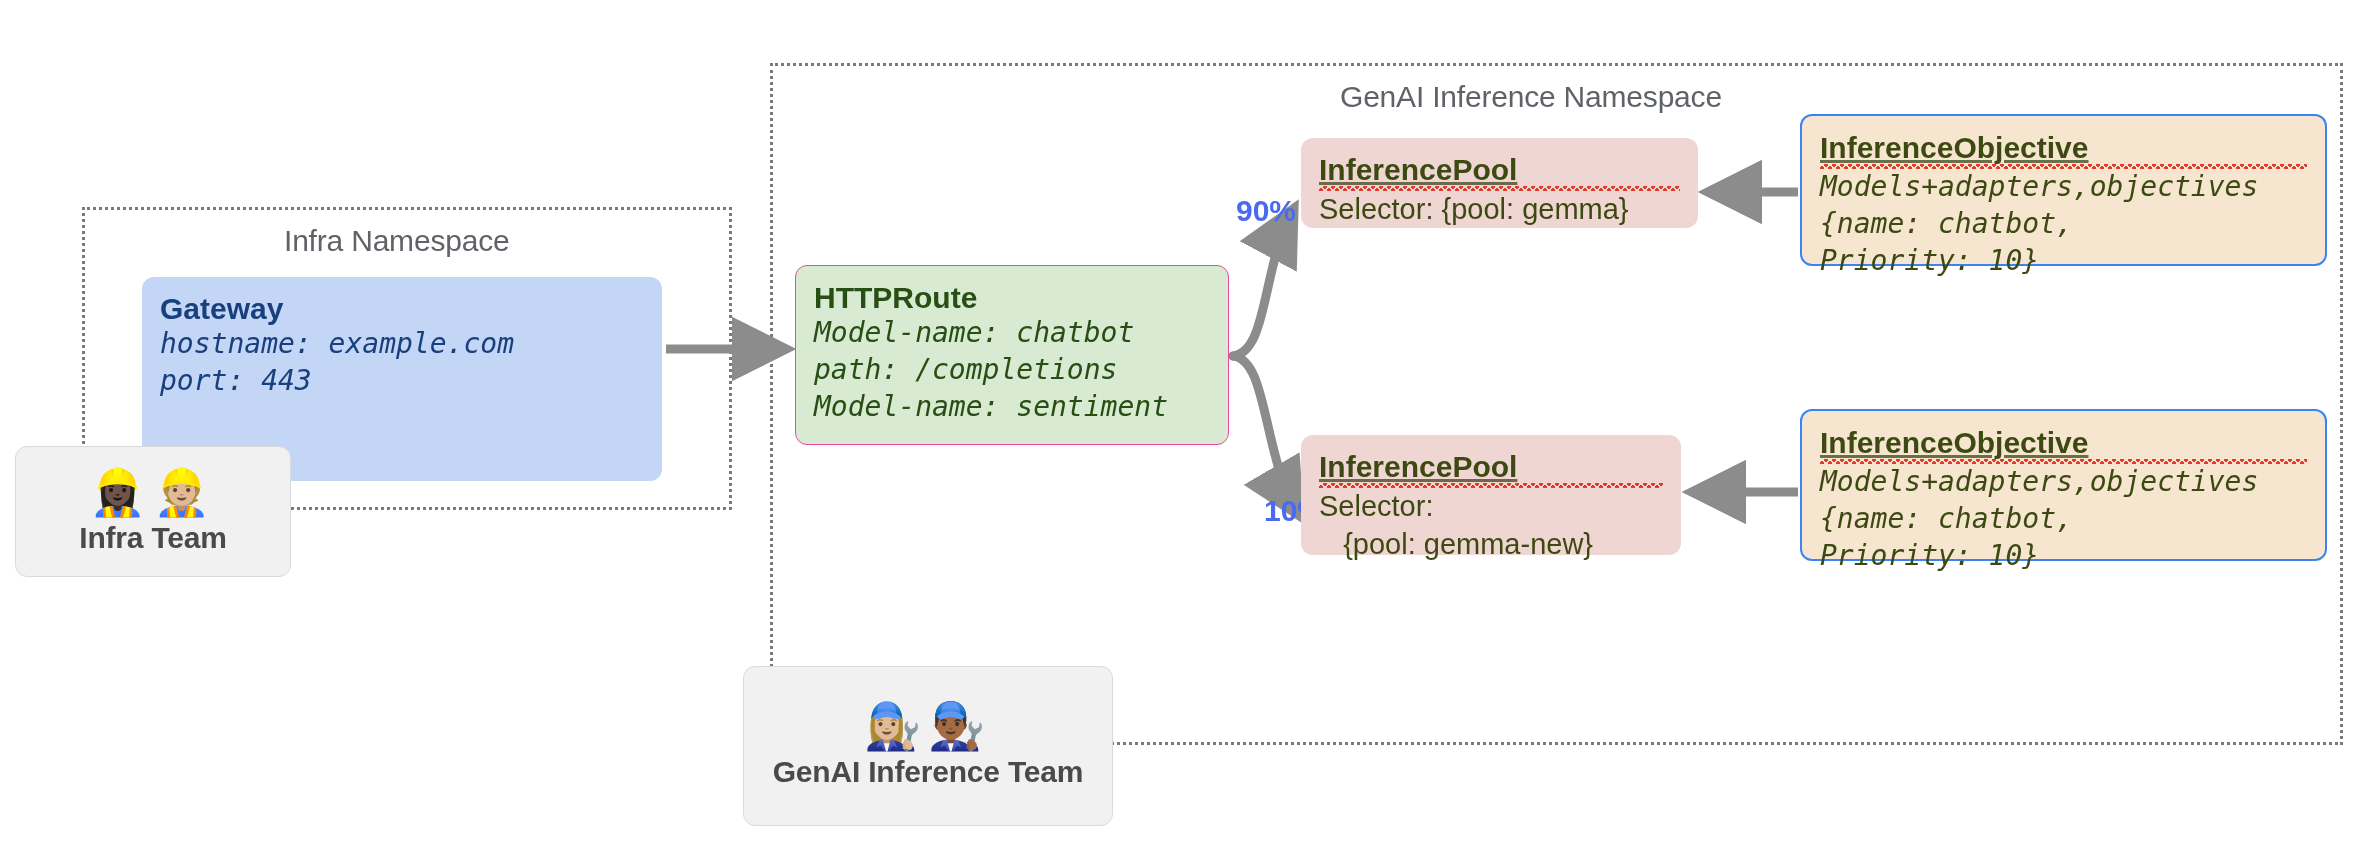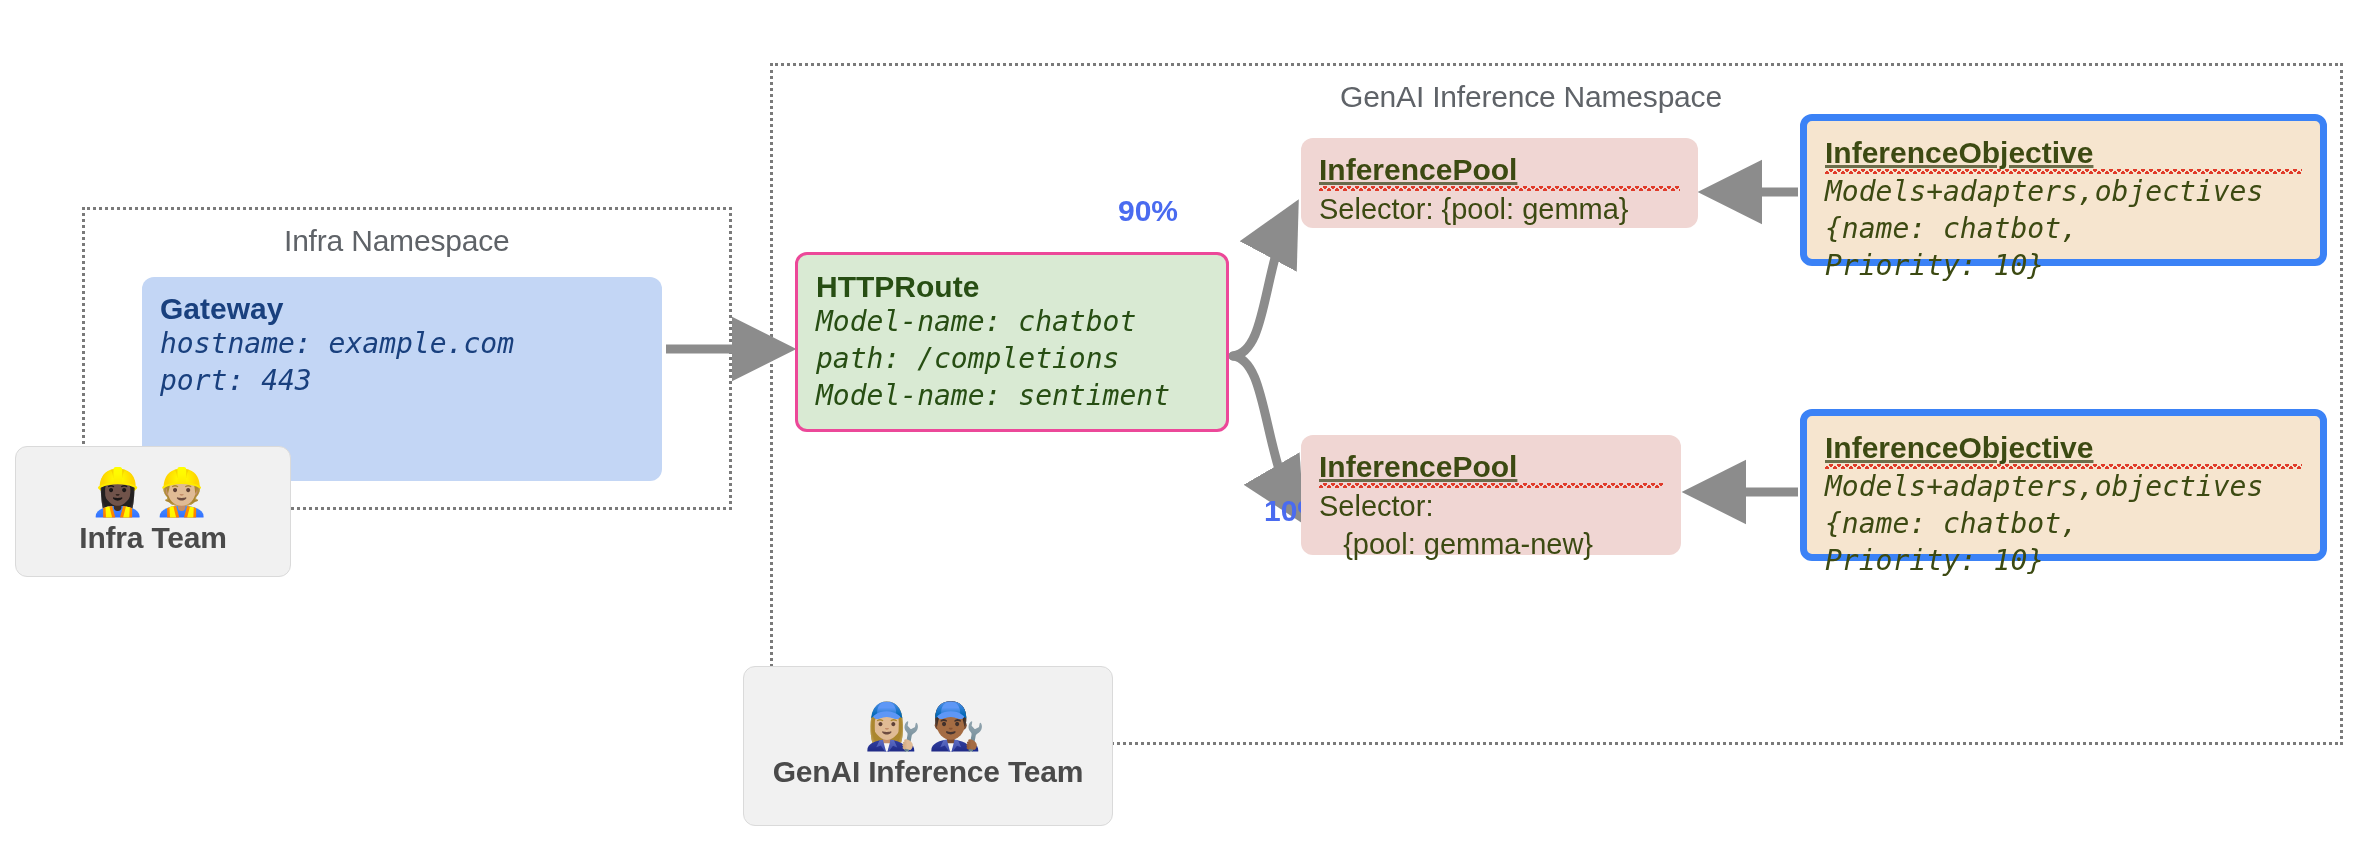--- a/index.html
+++ b/index.html
@@ -81,39 +81,39 @@
   
   #gateway {
     left: 142px; top: 277px; width: 520px; height: 204px;
     background: #c3d6f5;
     color: #19407e;
   }
   #gateway .title { color: #19407e; }
 
   
   #httproute {
-    left: 795px; top: 252px; width: 434px; height: 180px;
+    left: 795px; top: 265px; width: 434px; height: 180px;
     background: #d9ead3;
-    border: 3px solid #ec4899;
+    border: 1px solid #ec4899;
     color: #274e13;
   }
   #httproute .title { color: #274e13; }
 
   
   .pool {
     background: #f0d6d3;
     color: #3c4a12;
   }
   #pool-gemma     { left: 1301px; top: 138px; width: 397px; height: 90px; }
   #pool-gemma-new { left: 1301px; top: 435px; width: 380px; height: 120px; }
 
   
   .objective {
     background: #f6e5cf;
-    border: 7px solid #3b82f6;
+    border: 2px solid #3b82f6;
     color: #3c4a12;
   }
   #obj-1 { left: 1800px; top: 114px; width: 527px; height: 152px; }
   #obj-2 { left: 1800px; top: 409px; width: 527px; height: 152px; }
 
   
   .team-card {
     position: absolute;
     background: #f1f1f1;
     border: 1px solid #dadada;
@@ -141,21 +141,21 @@
   #team-genai { left: 743px; top: 666px; width: 370px; height: 160px; }
 
   
   .pct {
     position: absolute;
     font-size: 30px;
     font-weight: bold;
     color: #4a6bf0;
     white-space: nowrap;
   }
-  #pct-90 { left: 1118px; top: 194px; }
+  #pct-90 { left: 1236px; top: 194px; }
   #pct-10 { left: 1264px; top: 494px; }
 
   
   #arrows {
     position: absolute;
     left: 0; top: 0;
     width: 2373px; height: 858px;
     pointer-events: none;
   }
 </style>

